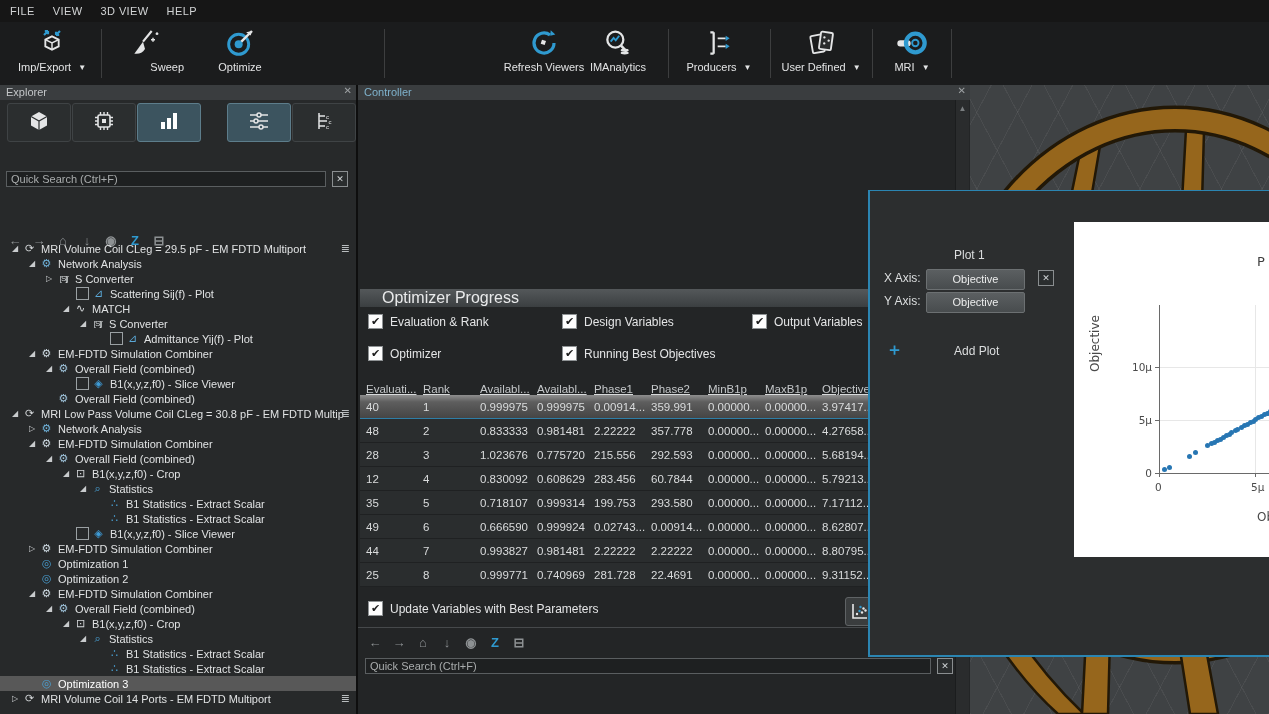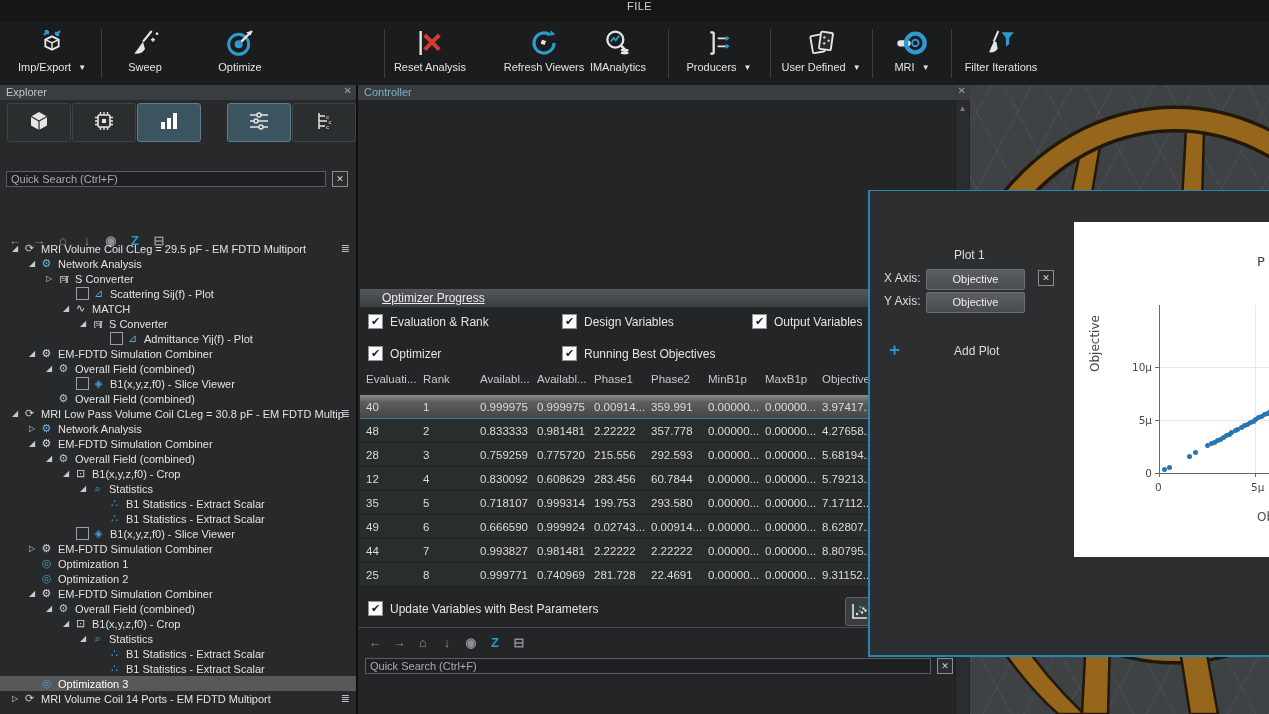--- a/index.html
+++ b/index.html
@@ -3,21 +3,21 @@
 <meta charset="utf-8">
 <style>
   html,body{margin:0;padding:0;background:#131414;}
   body{width:1269px;height:714px;position:relative;overflow:hidden;
        font-family:"Liberation Sans",sans-serif;color:#d8dadb;
        -webkit-font-smoothing:antialiased;}
   .abs{position:absolute;}
 
   
   #menubar{left:0;top:0;width:1269px;height:22px;background:#161616;
-           display:flex;align-items:center;gap:18px;padding-left:10px;box-sizing:border-box;flex-direction:column;}
+           display:flex;align-items:center;gap:18px;padding-left:10px;box-sizing:border-box;}
   .menu-item{font-size:11px;color:#d2d4d5;letter-spacing:.4px;cursor:default;}
 
   
   #toolbar{left:0;top:22px;width:1269px;height:63px;background:#1b1c1d;border-bottom:1px solid #0c0c0c;}
   .tbtn{position:absolute;top:3px;height:57px;text-align:center;cursor:default;}
   .tbtn .ticon{height:36px;display:flex;align-items:center;justify-content:center;}
   .tbtn .tlabel{font-size:11px;color:#e3e4e5;white-space:nowrap;}
   .caret{display:inline-block;margin-left:7px;color:#e3e4e5;font-size:8px;vertical-align:1px;}
   .tsep{position:absolute;top:7px;height:49px;width:1px;background:#3d3e3f;}
 
@@ -47,27 +47,27 @@
   .tlabel2{margin-left:4px;color:#e0e2e3;}
   .trow.sel .tlabel2{color:#fff;}
   .dbic{position:absolute;right:6px;color:#b9bdbf;font-size:11px;}
 
   
   #controller{left:358px;top:85px;width:612px;height:629px;background:#232526;box-sizing:border-box;}
   #controller .panel-head{color:#7fb2cc;}
   .vscroll{position:absolute;right:1px;top:15px;bottom:0;width:13px;background:#2a2c2d;border-left:1px solid #1b1d1e;}
   .vscroll .up{display:block;text-align:center;color:#7a7e80;font-size:8px;margin-top:4px;}
   .secbar{position:absolute;left:2px;top:204px;width:596px;height:18px;
-          background:linear-gradient(#54585a,#3b3f41);font-size:12px;line-height:18px;
-          padding-left:22px;box-sizing:border-box;color:#e9eaeb;text-decoration:underline;}
+          background:linear-gradient(#54585a,#3b3f41);font-size:16px;line-height:18px;
+          padding-left:22px;box-sizing:border-box;color:#e9eaeb;}
   .cbitem{position:absolute;display:flex;align-items:center;gap:7px;font-size:12px;color:#e4e5e6;}
   .cbbox{width:13px;height:13px;background:#fdfdfd;border:1px solid #8f9395;color:#1b1b1b;
          font-size:11px;line-height:12px;text-align:center;flex:0 0 13px;}
   #otable{position:absolute;left:2px;top:288px;width:596px;}
-  .thead{display:flex;height:22px;align-items:flex-start;}
+  .thead{display:flex;height:22px;align-items:flex-end;text-decoration:underline;}
   .th{font-size:11.5px;color:#c6c9cb;padding-left:6px;box-sizing:border-box;}
   .trrow{display:flex;height:23px;align-items:center;background:#2a2d2e;border-bottom:1px solid #1f2122;}
   .trrow.rsel{background:linear-gradient(#8f8f8f,#5e5e5e 30%,#454545);border-bottom:1px solid #2e7ea7;}
   .td{font-size:11.5px;color:#dadcdd;padding-left:6px;box-sizing:border-box;white-space:nowrap;overflow:hidden;}
   .c0{width:57px;}.c1{width:57px;}.c2{width:57px;}.c3{width:57px;}.c4{width:57px;}
   .c5{width:57px;}.c6{width:57px;}.c7{width:57px;}.c8{width:62px;}
   #updrow{position:absolute;left:10px;top:516px;}
   .hline{position:absolute;left:0px;top:542px;width:598px;height:1px;background:#46494b;}
   #plotbtn{position:absolute;left:487px;top:512px;width:27px;height:27px;background:#3a3d3e;
            border:1px solid #5f6365;border-radius:3px;display:flex;align-items:center;justify-content:center;}
@@ -114,49 +114,40 @@
       <div class="ticon">
         <svg width="32" height="32" viewBox="0 0 24 24">
           <path d="M12 7l5 2.5v5L12 17l-5-2.5v-5z" fill="none" stroke="#e4e5e6" stroke-width="1.4"></path>
           <path d="M7 9.5l5 2.5 5-2.5M12 12v5" stroke="#e4e5e6" stroke-width="1.1" fill="none"></path>
           <path d="M6 6L9 3m0 0v2.4M9 3H6.6" stroke="#2f9ad0" stroke-width="1.6" fill="none"></path>
           <path d="M18 3l-3 3m0 0V3.6M15 6h2.4" stroke="#2f9ad0" stroke-width="1.6" fill="none"></path>
         </svg>
       </div>
   <div class="tlabel">Imp/Export<span class="caret">▼</span></div>
     </div>
-    <div class="tbtn" style="left: 106px; width: 78px;">
+    <div class="tbtn" style="left: 106px; width: 78px; text-align: right;">
       <div class="ticon">
         <svg width="32" height="32" viewBox="0 0 24 24">
           <path d="M17 3l-6.5 8" stroke="#e4e5e6" stroke-width="1.6"></path>
           <path d="M10.5 11L4 20c3.5.5 6-.5 8-3.5l-1.5-5.5z" fill="#e4e5e6"></path>
           <path d="M18 8v3M16.5 9.5h3M21 4v2M20 5h2" stroke="#e4e5e6" stroke-width="1.1"></path>
         </svg>
       </div>
   <div class="tlabel">Sweep</div>
     </div>
     <div class="tbtn" style="left: 196px; width: 88px;">
       <div class="ticon">
         <svg width="32" height="32" viewBox="0 0 24 24">
           <circle cx="11" cy="13" r="7.5" fill="none" stroke="#2f9ad0" stroke-width="2.2"></circle>
           <circle cx="11" cy="13" r="3" fill="#2f9ad0"></circle>
           <path d="M21 3l-8 8" stroke="#e4e5e6" stroke-width="1.8"></path>
           <path d="M21 3l-1 3.4L16.6 4z" fill="#e4e5e6"></path>
         </svg>
       </div>
   <div class="tlabel">Optimize</div>
-    </div>
-    <div class="tbtn" style="left: 390px; width: 80px;">
-      <div class="ticon">
-        <svg width="32" height="32" viewBox="0 0 24 24">
-          <path d="M5 3v18" stroke="#e4e5e6" stroke-width="1.8"></path>
-          <path d="M8 6l11 11M19 6L8 17" stroke="#d23b2f" stroke-width="3"></path>
-        </svg>
-      </div>
-  <div class="tlabel">Reset Analysis</div>
     </div>
     <div class="tbtn" style="left: 478px; width: 92px; margin-left: 20px;">
       <div class="ticon">
         <svg width="32" height="32" viewBox="0 0 24 24">
           <path d="M19.5 12a7.5 7.5 0 1 1-3-6" fill="none" stroke="#2f9ad0" stroke-width="2.4"></path>
           <path d="M17 2.5l-.3 4 3.8-.9z" fill="#2f9ad0"></path>
           <path d="M10.5 9.5l3 1-1 3-3-1z" fill="#e4e5e6"></path>
         </svg>
       </div>
   <div class="tlabel">Refresh Viewers</div>
@@ -201,30 +192,20 @@
           </g>
           <g transform="rotate(8 16 12)">
             <rect x="11" y="4" width="9" height="13" rx="1" fill="#2a2b2c" stroke="#e4e5e6" stroke-width="1.4"></rect>
             <circle cx="14" cy="8" r=".9" fill="#e4e5e6"></circle>
             <circle cx="17.5" cy="10" r=".9" fill="#e4e5e6"></circle>
             <circle cx="14.5" cy="12.5" r=".9" fill="#e4e5e6"></circle>
           </g>
         </svg>
       </div>
   <div class="tlabel">User Defined<span class="caret">▼</span></div>
-    </div>
-    <div class="tbtn" style="left: 956px; width: 90px;">
-      <div class="ticon">
-        <svg width="32" height="32" viewBox="0 0 24 24">
-          <path d="M10 3L6.5 11" stroke="#e4e5e6" stroke-width="1.5"></path>
-          <path d="M6.5 11L3 19c3 .4 5-.4 6.5-2.8L8.5 11z" fill="#e4e5e6"></path>
-          <path d="M12.5 4h9l-3.4 4.2V13l-2.4 1.6V8.2z" fill="#2f9ad0"></path>
-        </svg>
-      </div>
-  <div class="tlabel">Filter Iterations</div>
     </div>
     <div class="tsep" style="left: 101px;"></div>
     <div class="tsep" style="left: 384px;"></div>
     <div class="tsep" style="left: 668px;"></div>
     <div class="tsep" style="left: 770px;"></div>
     <div class="tsep" style="left: 872px;"></div>
     <div class="tsep" style="left: 951px;"></div>
   </div>
 
 <div id="viewport" class="abs">
@@ -492,21 +473,21 @@
         <div class="td c3">0.981481</div>
         <div class="td c4">2.22222</div>
         <div class="td c5">357.778</div>
         <div class="td c6">0.00000...</div>
         <div class="td c7">0.00000...</div>
         <div class="td c8">4.27658...</div>
       </div>
       <div class="trrow">
         <div class="td c0">28</div>
         <div class="td c1">3</div>
-        <div class="td c2">0.759259</div>
+        <div class="td c2">1.023676</div>
         <div class="td c3">0.775720</div>
         <div class="td c4">215.556</div>
         <div class="td c5">292.593</div>
         <div class="td c6">0.00000...</div>
         <div class="td c7">0.00000...</div>
         <div class="td c8">5.68194...</div>
       </div>
       <div class="trrow">
         <div class="td c0">12</div>
         <div class="td c1">4</div>

